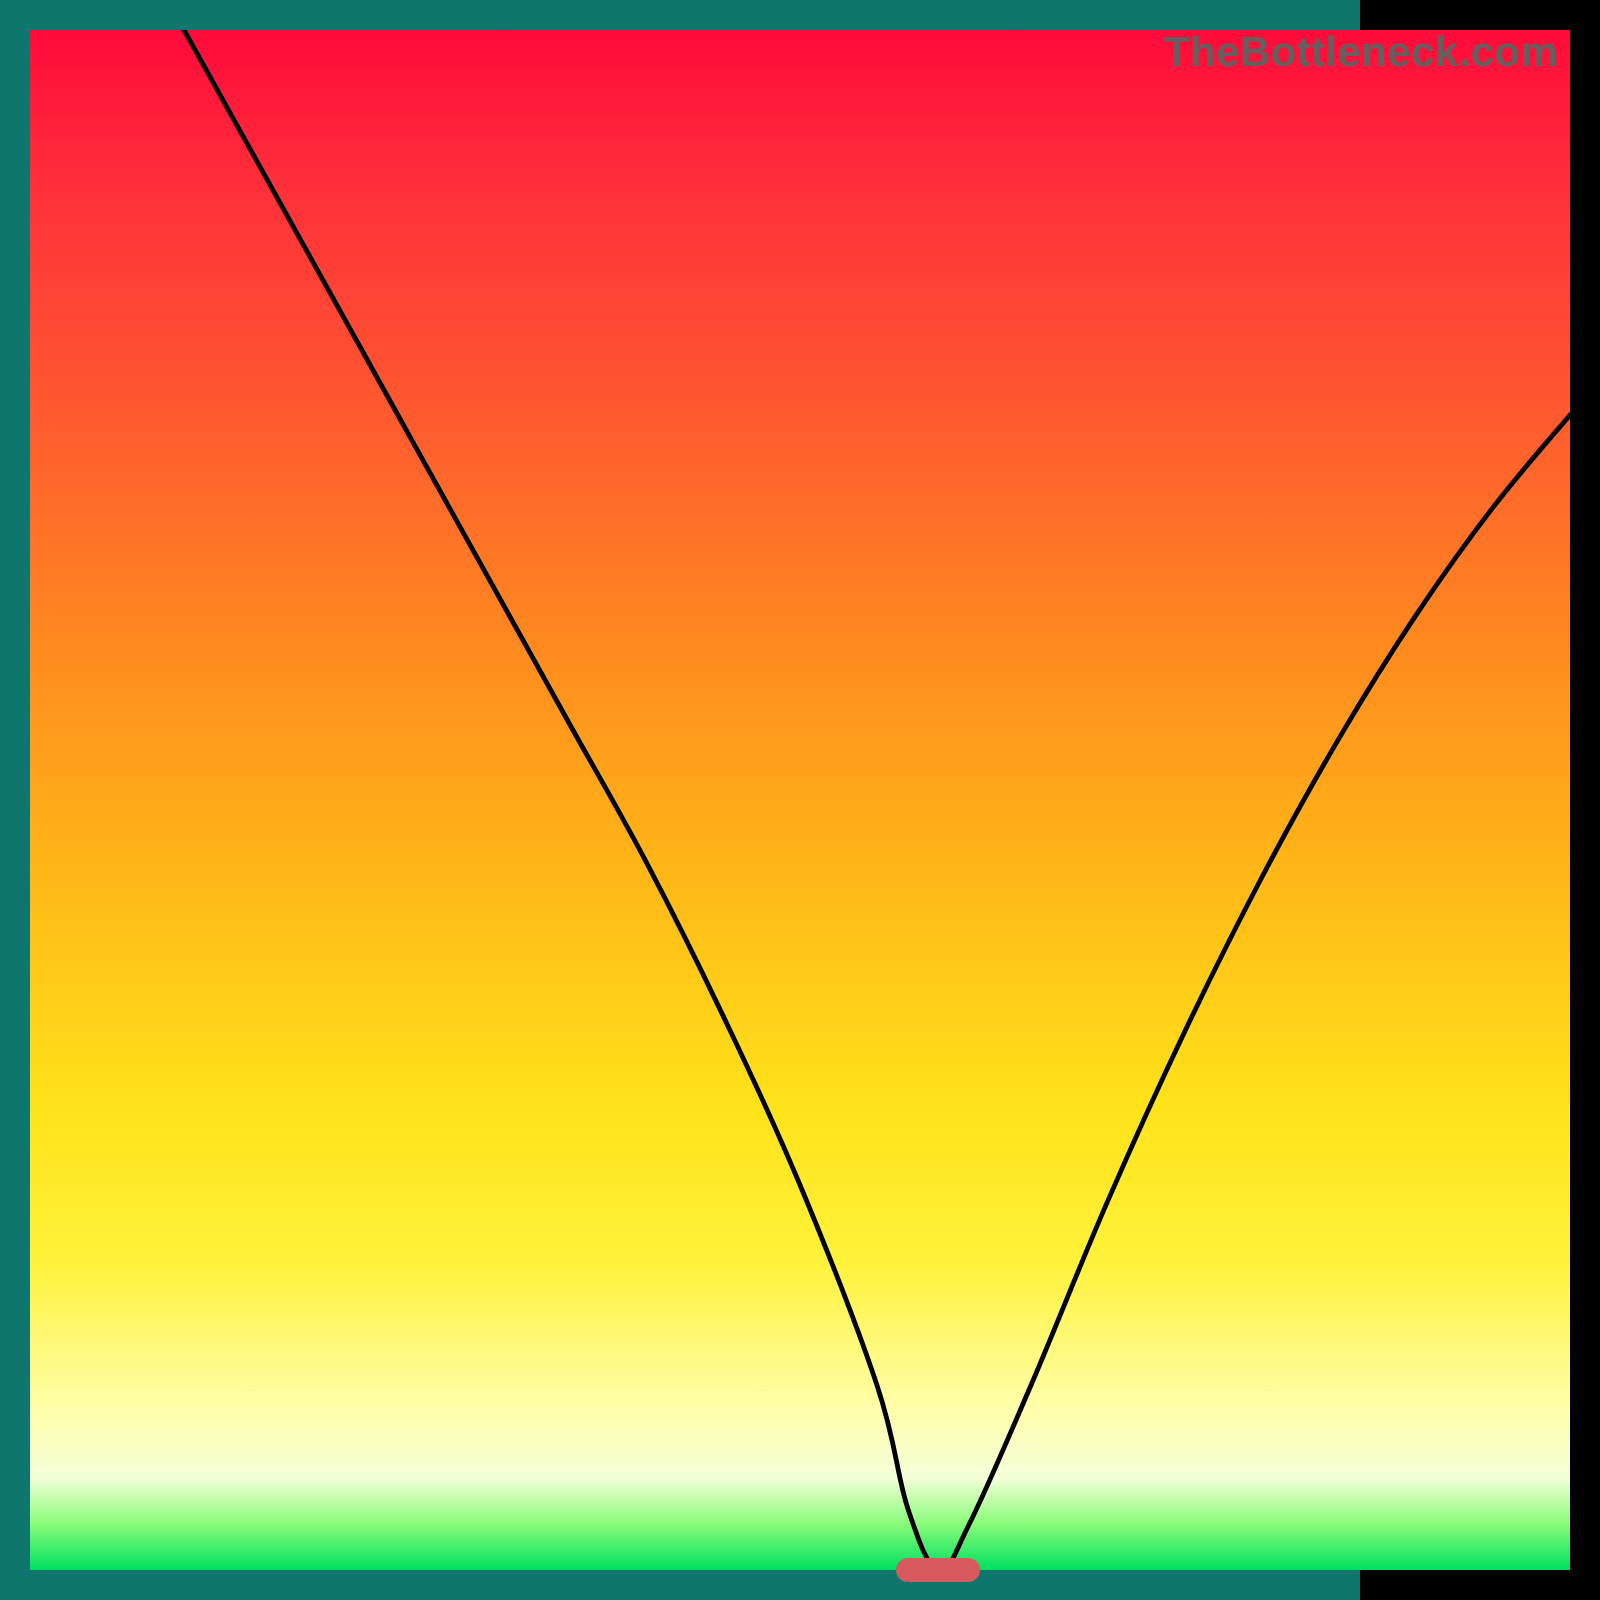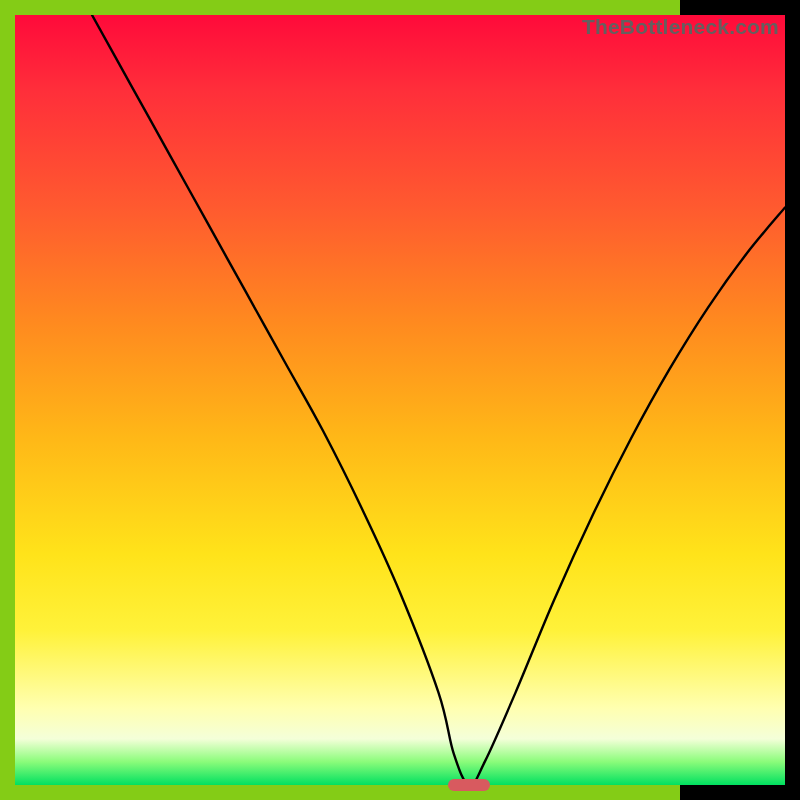--- a/index.html
+++ b/index.html
@@ -8,21 +8,21 @@
     width: 800px;
     height: 800px;
     background: #000;
     overflow: hidden;
     font-family: Arial, Helvetica, sans-serif;
   }
   .stage {
     position: relative;
     width: 680px;
     height: 800px;
-    background: #84cc16;
+    background: #0f766e;
   }
   .plot-area {
     position: absolute;
     left: 15px;
     top: 15px;
     width: 770px;
     height: 770px;
     
     background: linear-gradient(
       to bottom,

